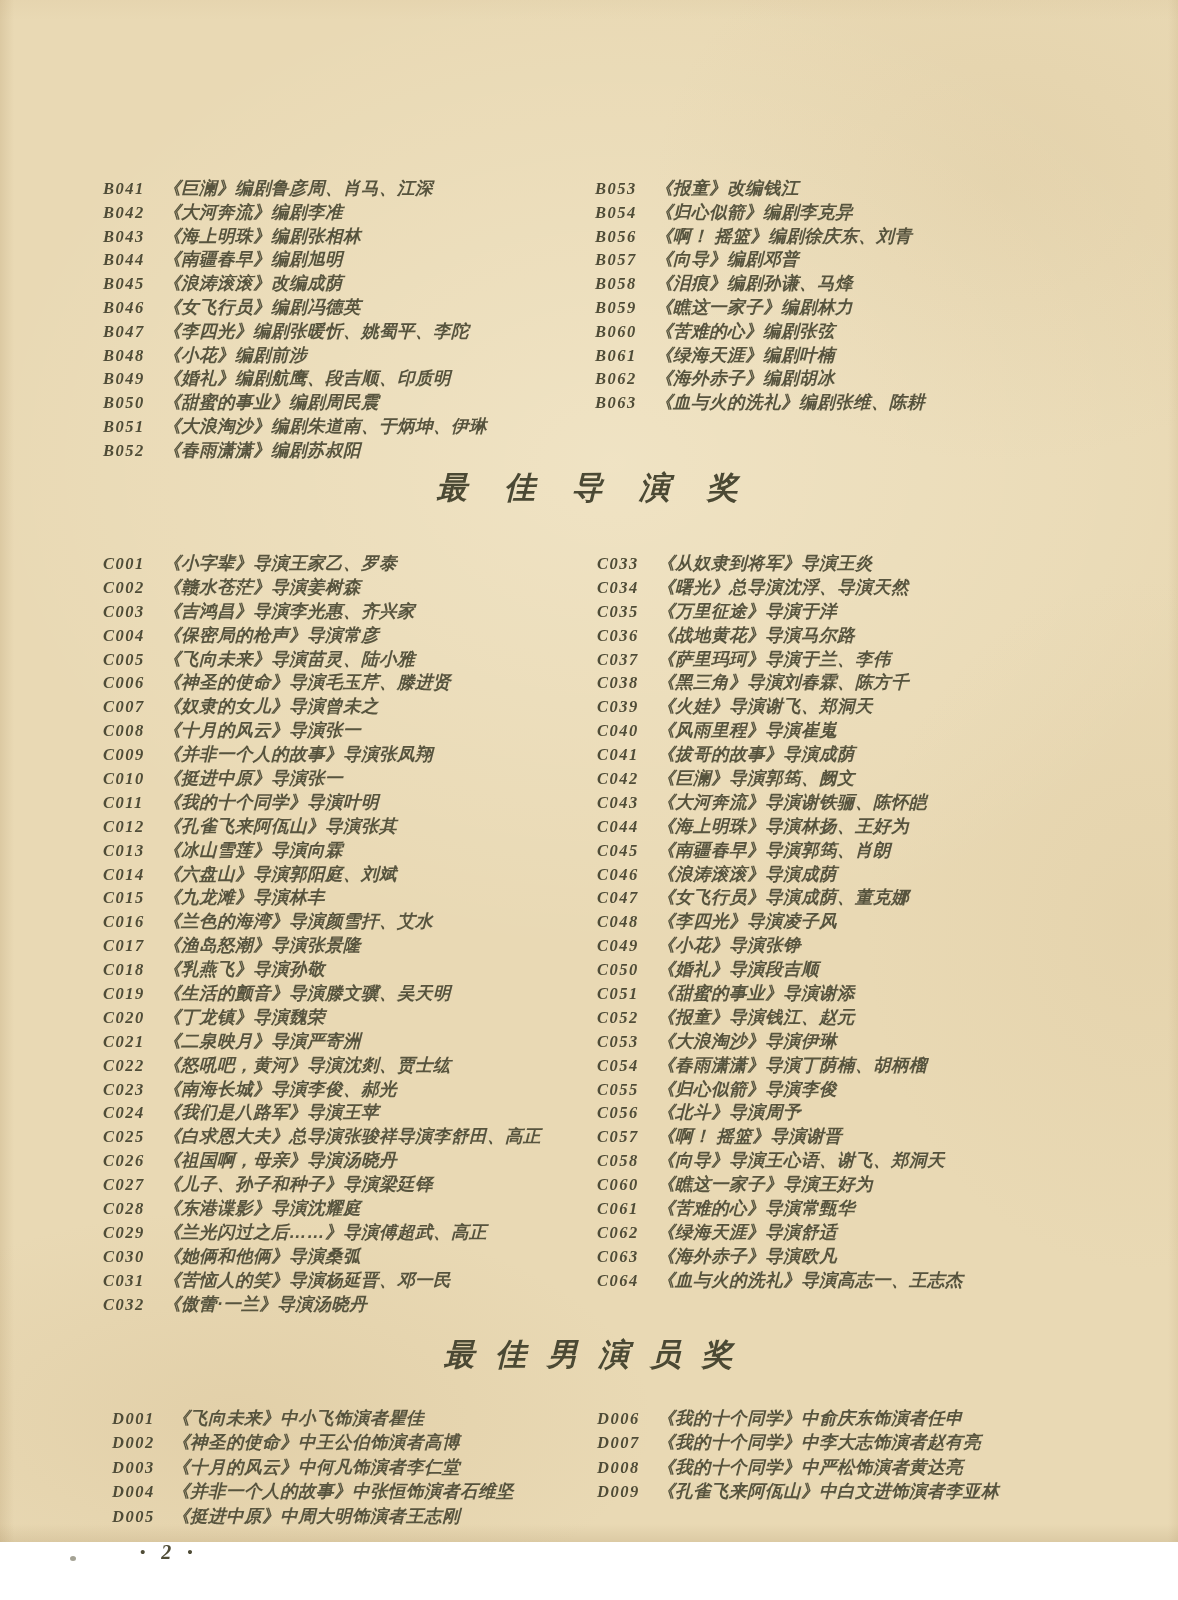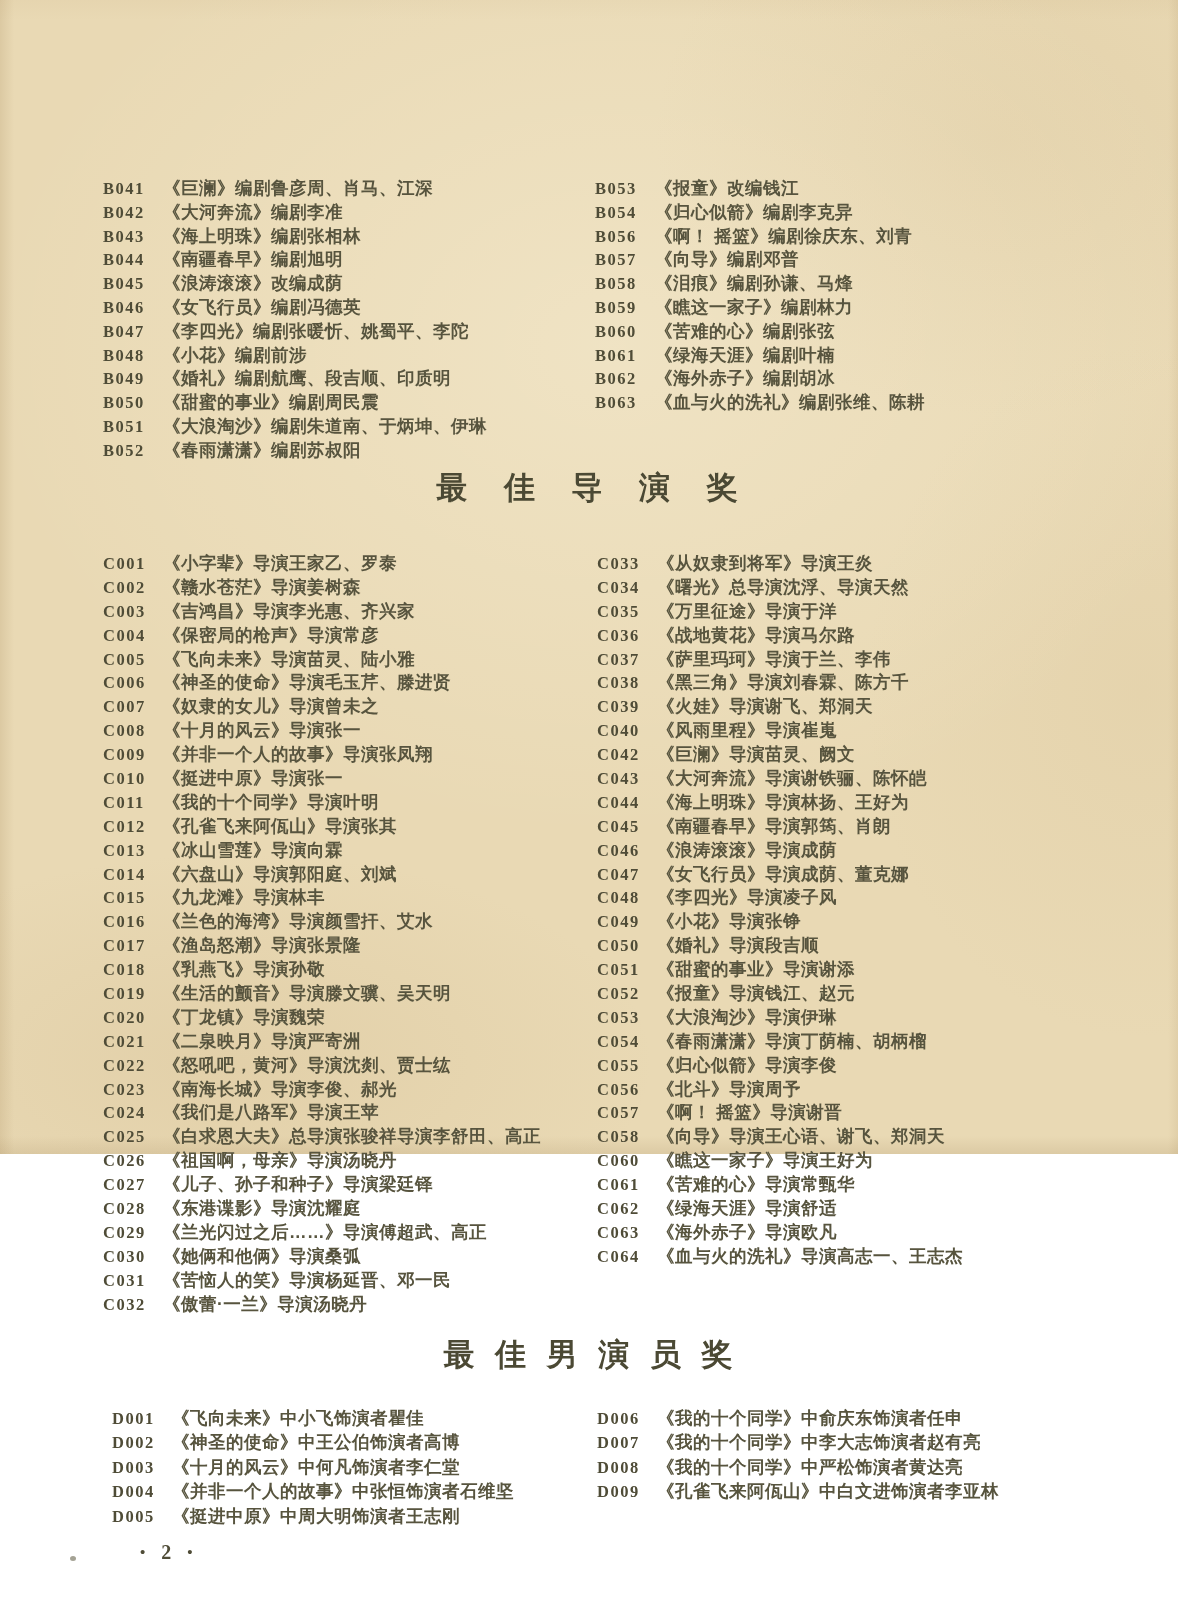--- a/index.html
+++ b/index.html
@@ -1,28 +1,29 @@
 <!DOCTYPE html>
 <html style="--paper: #e9d9b4; --ink: #57543e; --code-ink: #4f4c37; --header-ink: #4b4934;"><head>
 <meta charset="utf-8">
 <style>
   html,body{margin:0;padding:0;}
   body{width:1178px;height:1600px;overflow:hidden;font-family:"Liberation Sans",sans-serif;}
   .page{
-    position:relative;width:1178px;height:1154px;
+    position:relative;width:1178px;height:1542px;
     background-color:var(--paper,#e9d9b4);
     background-image:
       radial-gradient(ellipse 900px 700px at 52% 30%, rgba(255,250,232,.30), rgba(255,250,232,0) 70%),
       radial-gradient(ellipse 500px 400px at 85% 12%, rgba(196,168,118,.14), rgba(196,168,118,0) 70%),
       radial-gradient(ellipse 600px 300px at 20% 92%, rgba(190,160,110,.16), rgba(190,160,110,0) 70%),
       radial-gradient(ellipse 400px 500px at 97% 60%, rgba(200,172,122,.12), rgba(200,172,122,0) 70%),
       linear-gradient(90deg, rgba(150,118,70,.16), rgba(150,118,70,0) 14px),
       linear-gradient(270deg, rgba(150,118,70,.10), rgba(150,118,70,0) 10px),
       linear-gradient(0deg, rgba(140,112,66,.14), rgba(140,112,66,0) 18px),
       linear-gradient(180deg, rgba(220,200,160,.25), rgba(220,200,160,0) 20px);
+    font-style: italic;
   }
   .col{position:absolute;}
   .row{display:flex;align-items:baseline;white-space:nowrap;}
   .b-col .row{height:23.8px;}
   .c-col .row{height:23.9px;}
   .d-col .row{height:24.4px;}
   .row .code{
     flex:0 0 60px;font-family:"Liberation Serif",serif;font-weight:bold;
     font-size:16.5px;letter-spacing:1.5px;color:var(--code-ink,#4f4c37);
   }
@@ -314,22 +315,26 @@
         </div>
         <div class="row">
           <span class="code">C039</span>
           <span class="entry">《火娃》导演谢飞、郑洞天</span>
         </div>
         <div class="row">
           <span class="code">C040</span>
           <span class="entry">《风雨里程》导演崔嵬</span>
         </div>
         <div class="row">
+          <span class="code">C041</span>
+          <span class="entry">《拔哥的故事》导演成荫</span>
+        </div>
+        <div class="row">
           <span class="code">C042</span>
-          <span class="entry">《巨澜》导演苗灵、阙文</span>
+          <span class="entry">《巨澜》导演郭筠、阙文</span>
         </div>
         <div class="row">
           <span class="code">C043</span>
           <span class="entry">《大河奔流》导演谢铁骊、陈怀皑</span>
         </div>
         <div class="row">
           <span class="code">C044</span>
           <span class="entry">《海上明珠》导演林扬、王好为</span>
         </div>
         <div class="row">

